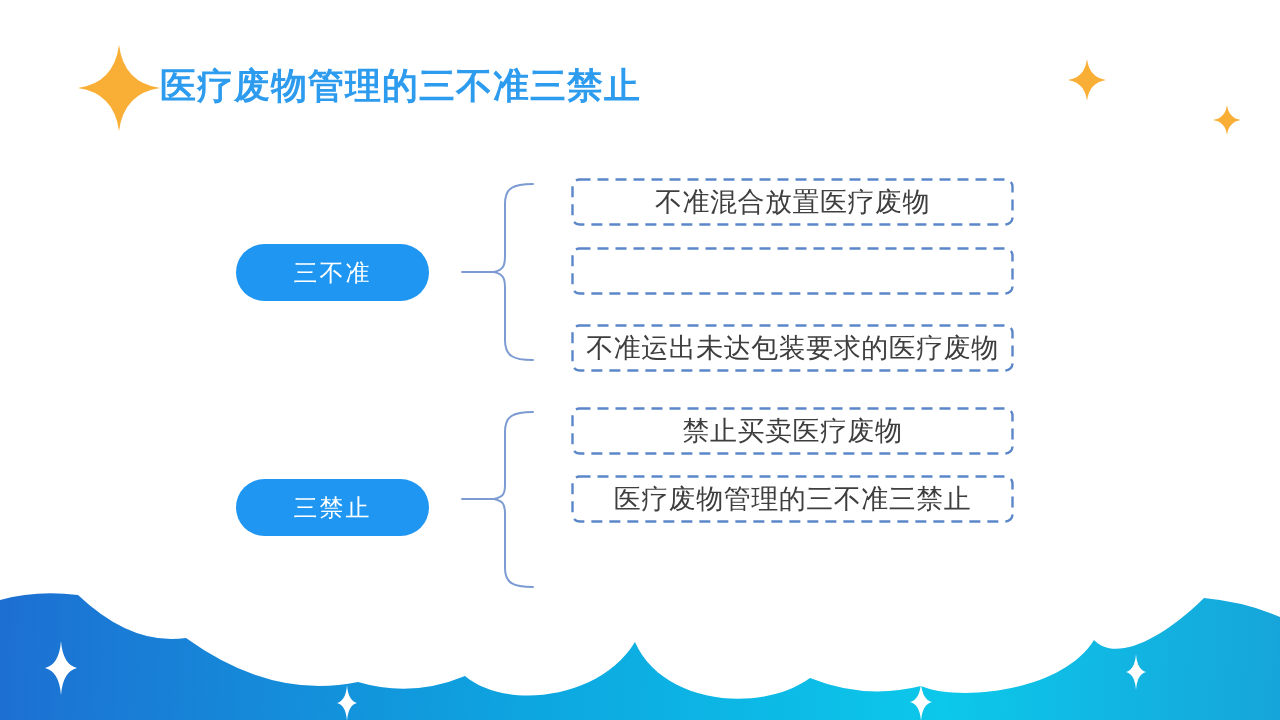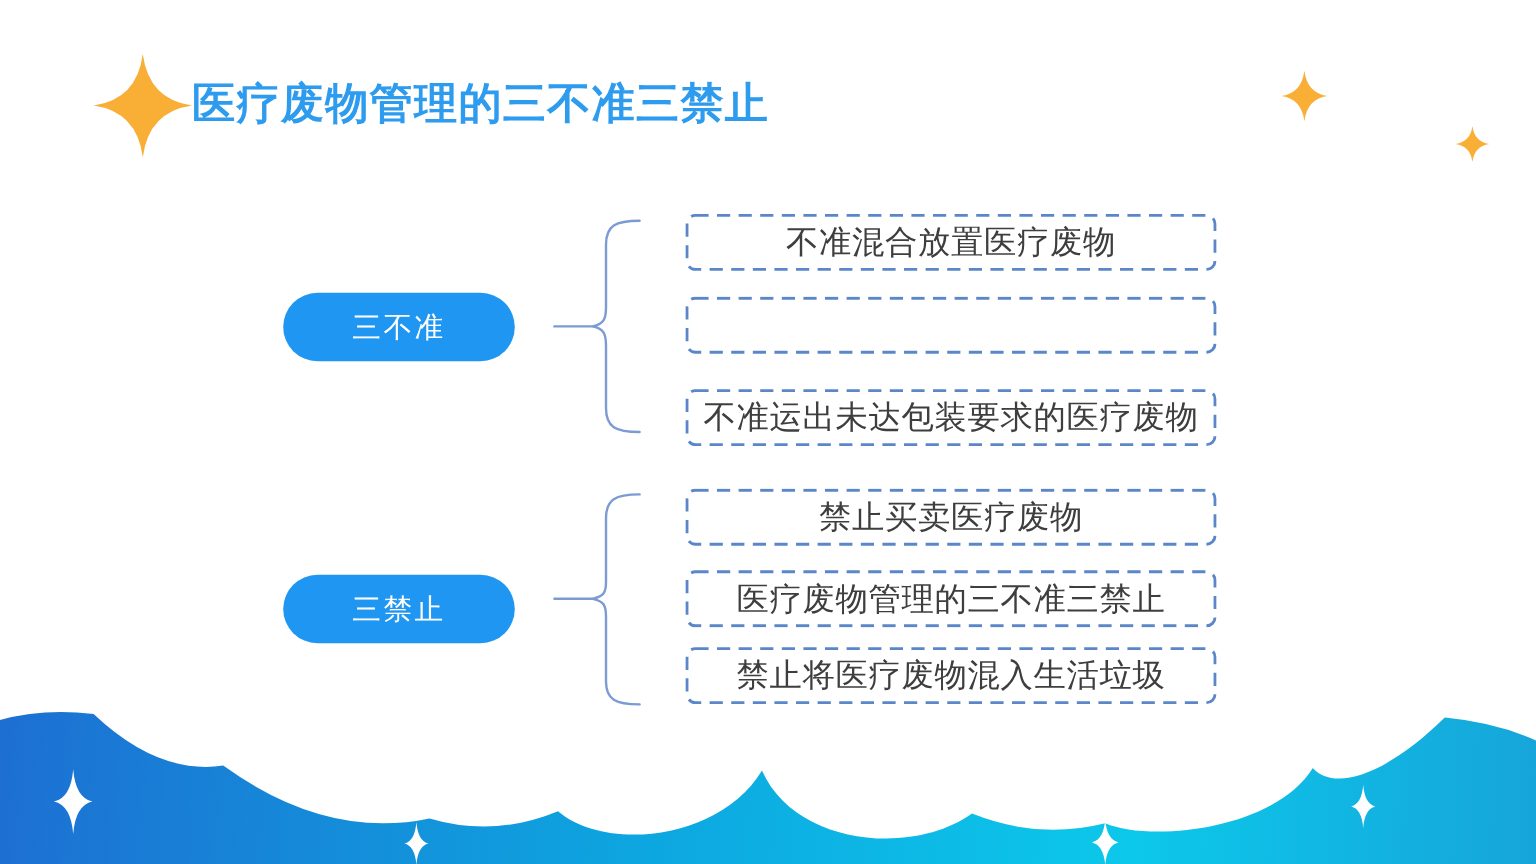--- a/index.html
+++ b/index.html
@@ -103,26 +103,20 @@
       <rect x="1.5" y="1.5" width="440" height="45" rx="7" fill="none" stroke-width="2.4" stroke-dasharray="11 7"></rect>
     </svg>
     <span class="rule-text">禁止买卖医疗废物</span>
   </div>
   <div class="rulebox b5">
     <svg class="dash" viewBox="0 0 443 48" preserveAspectRatio="none">
       <rect x="1.5" y="1.5" width="440" height="45" rx="7" fill="none" stroke-width="2.4" stroke-dasharray="11 7"></rect>
     </svg>
     <span class="rule-text">医疗废物管理的三不准三禁止</span>
   </div>
-  <div class="rulebox b6">
-    <svg class="dash" viewBox="0 0 443 48" preserveAspectRatio="none">
-      <rect x="1.5" y="1.5" width="440" height="45" rx="7" fill="none" stroke-width="2.4" stroke-dasharray="11 7"></rect>
-    </svg>
-    <span class="rule-text">禁止将医疗废物混入生活垃圾</span>
-  </div>
 
   <svg class="wave-footer" viewBox="0 0 1280 132" preserveAspectRatio="none">
     <defs>
       <linearGradient id="waveGrad" x1="0" y1="0" x2="1280" y2="60" gradientUnits="userSpaceOnUse">
         <stop offset="0" stop-color="#1d6fd2"></stop>
         <stop offset="0.42" stop-color="#0da6e0"></stop>
         <stop offset="0.74" stop-color="#0cc8ea"></stop>
         <stop offset="1" stop-color="#16a5da"></stop>
       </linearGradient>
     </defs>

